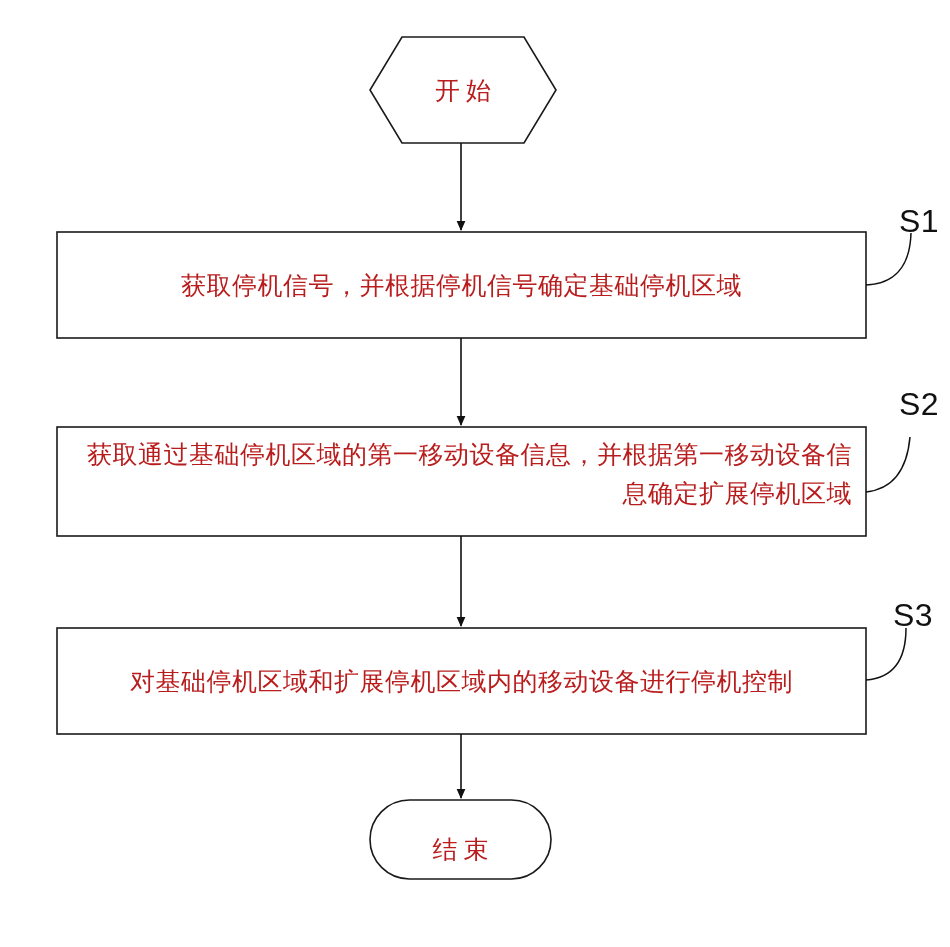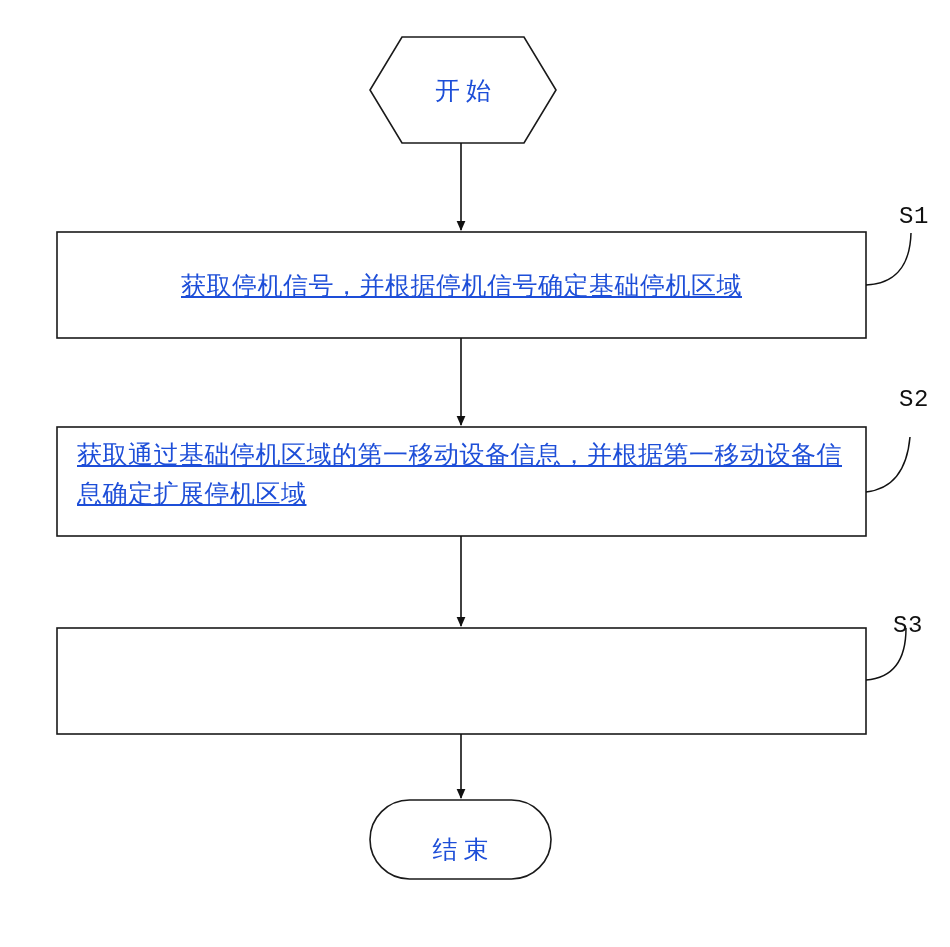--- a/index.html
+++ b/index.html
@@ -25,58 +25,57 @@
     left: 0;
     top: 0;
     width: 950px;
     height: 947px;
   }
   .node-label {
     position: absolute;
     display: flex;
     align-items: center;
     justify-content: center;
-    text-align: left;
-    color: #1d4ed8;
+    text-align: right;
+    color: #b91c1c;
     letter-spacing: 0.5px;
     pointer-events: none;
   }
   .terminal-label {
     font-size: 25px;
     line-height: 1.3;
     letter-spacing: 6px;
     text-indent: 6px;
   }
   .process-label {
     font-size: 25px;
     line-height: 1.55;
     letter-spacing: 0.5px;
-    padding: 0 20px;
+    padding: 0 14px;
     box-sizing: border-box;
-    text-decoration: underline;
   }
   .step-tag {
     position: absolute;
-    font-size: 24px;
-    font-family: Liberation Mono, monospace;
+    font-size: 32px;
+    font-family: Liberation Sans, sans-serif;
     color: #111111;
     letter-spacing: 0.5px;
   }
   
   #start-node-label { left: 370px; top: 37px; width: 186px; height: 106px; }
   
   #step1-node-label { left: 57px; top: 232px; width: 809px; height: 106px; }
   #step2-node-label { left: 57px; top: 427px; width: 809px; height: 93px; }
   #step3-node-label { left: 57px; top: 628px; width: 809px; height: 106px; }
   
   #end-node-label { left: 370px; top: 800px; width: 181px; height: 99px; }
   
   #step1-tag { left: 899px; top: 203px; }
   #step2-tag { left: 899px; top: 386px; }
-  #step3-tag { left: 893px; top: 612px; }
+  #step3-tag { left: 893px; top: 597px; }
 </style>
 </head>
 <body>
 
 <div id="flowchart-root">
 
   <svg id="flow-svg" viewBox="0 0 950 947">
     <defs>
       <marker id="arrowhead" markerWidth="12" markerHeight="12" refX="9" refY="5" orient="auto" markerUnits="userSpaceOnUse">
         <path d="M0,0.6 L10,5 L0,9.4 Z" fill="#111111"></path>
@@ -105,20 +104,21 @@
     <path d="M866,492 C893,489 907,470 910,437" fill="none" stroke="#111111" stroke-width="1.5"></path>
     <path d="M866,680 C893,678 906,660 906,628" fill="none" stroke="#111111" stroke-width="1.5"></path>
   </svg>
 
   <div class="node-label terminal-label" id="start-node-label">开始</div>
 
   <div class="node-label process-label" id="step1-node-label">获取停机信号，并根据停机信号确定基础停机区域</div>
 
   <div class="node-label process-label" id="step2-node-label">获取通过基础停机区域的第一移动设备信息，并根据第一移动设备信息确定扩展停机区域</div>
 
+  <div class="node-label process-label" id="step3-node-label">对基础停机区域和扩展停机区域内的移动设备进行停机控制</div>
 
   <div class="node-label terminal-label" id="end-node-label">结束</div>
 
   <div class="step-tag" id="step1-tag">S1</div>
   <div class="step-tag" id="step2-tag">S2</div>
   <div class="step-tag" id="step3-tag">S3</div>
 
 </div>
 
 </body></html>

